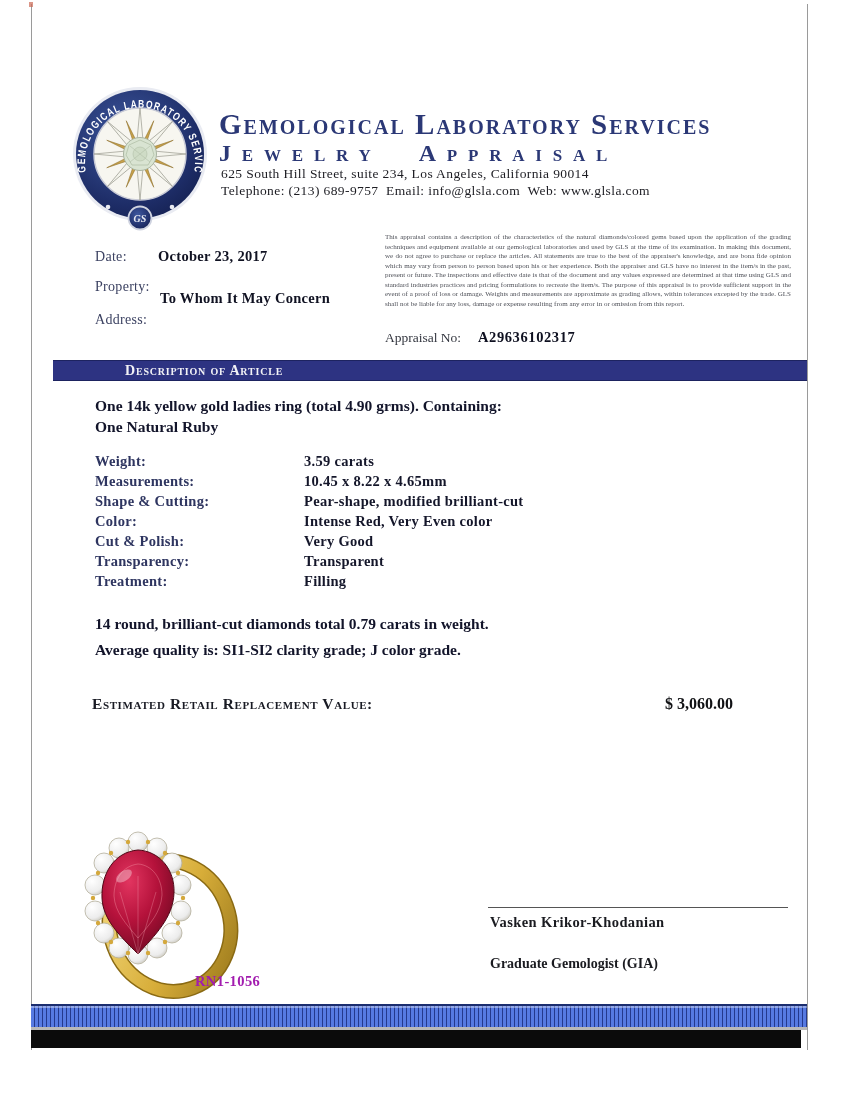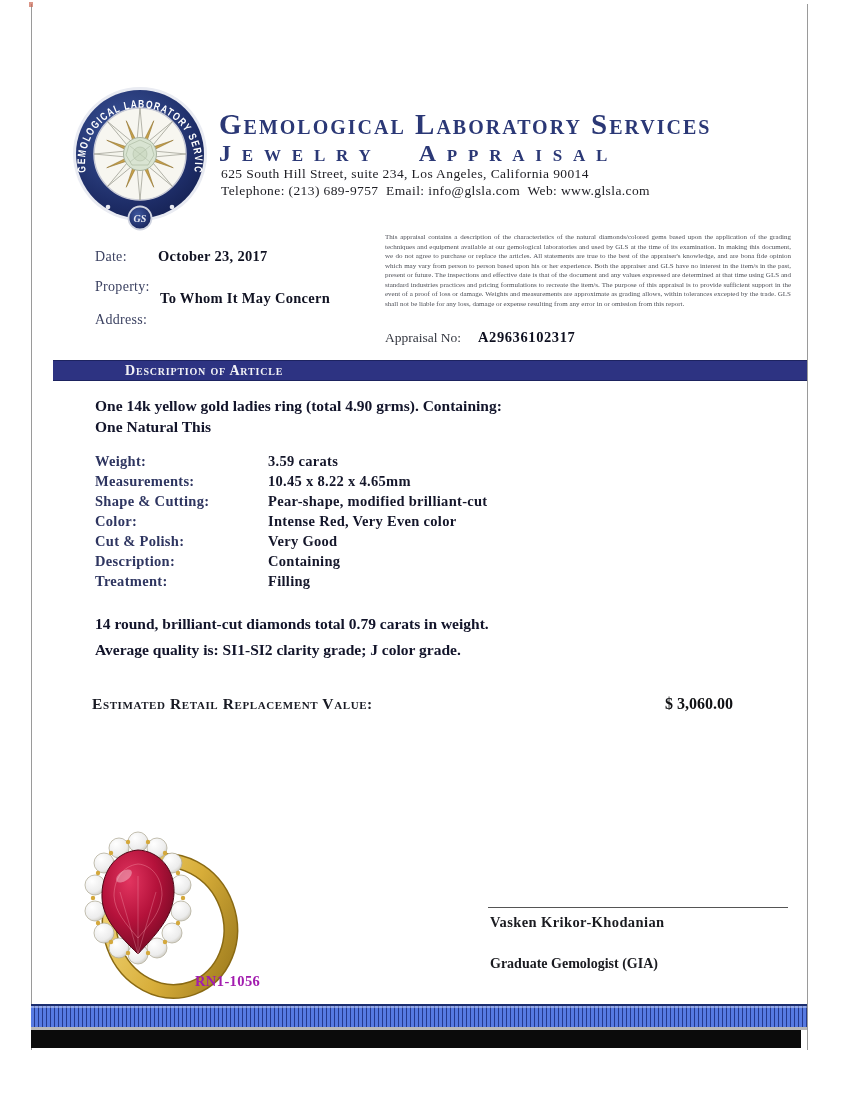--- a/index.html
+++ b/index.html
@@ -31,21 +31,21 @@
 
   
   .desc-bar{position:absolute;left:53px;top:360px;width:754px;height:19px;background:#2d3382;
             border-top:1px solid #1d2360;border-bottom:1px solid #1d2360;}
   .desc-bar span{display:block;padding-left:72px;font-variant:small-caps;font-weight:700;
                  font-size:14px;line-height:19px;color:#f2f2f6;letter-spacing:.8px;}
 
   .intro{position:absolute;left:95px;top:395px;font-size:15.5px;font-weight:700;line-height:21px;color:#12142a;}
 
   .specs{position:absolute;left:95px;top:453px;}
-  .spec-row{display:flex;height:20px;}
+  .spec-row{display:flex;height:20px;gap:36px;}
   .spec-label{width:173px;font-size:14.5px;font-weight:700;color:#2e3560;letter-spacing:.3px;}
   .spec-value{font-size:14.5px;font-weight:700;color:#14162a;letter-spacing:.3px;}
 
   .diamonds{position:absolute;left:95px;top:611px;font-size:15.5px;font-weight:700;line-height:26px;color:#12142a;}
 
   .errv{position:absolute;left:92px;top:695px;width:641px;}
   .errv-label{float:left;font-variant:small-caps;font-weight:700;font-size:15.5px;letter-spacing:.6px;color:#191b24;}
   .errv-value{float:right;font-weight:700;font-size:16px;color:#101114;}
 
   
@@ -134,21 +134,21 @@
   <div class="disclaimer">This appraisal contains a description of the characteristics of the natural diamonds/colored gems based upon the application of the grading techniques and equipment available at our gemological laboratories and used by GLS at the time of its examination. In making this document, we do not agree to purchase or replace the articles. All statements are true to the best of the appraiser's knowledge, and are bona fide opinion which may vary from person to person based upon his or her experience. Both the appraiser and GLS have no interest in the item/s in the past, present or future. The inspections and effective date is that of the document and any values expressed are determined at that time using GLS and standard industries practices and pricing formulations to recreate the item/s. The purpose of this appraisal is to provide sufficient support in the event of a proof of loss or damage. Weights and measurements are approximate as grading allows, within tolerances excepted by the trade. GLS shall not be liable for any loss, damage or expense resulting from any error in or omission from this report.</div>
   <div class="appr-label">Appraisal No:</div>
   <div class="appr-value">A29636102317</div>
 
   <div class="desc-bar">
     <span>Description of Article</span>
   </div>
 
   <div class="intro">
     <div>One 14k yellow gold ladies ring (total 4.90 grms). Containing:</div>
-    <div>One Natural This</div>
+    <div>One Natural Ruby</div>
   </div>
 
   <div class="specs">
     <div class="spec-row">
       <div class="spec-label">Weight:</div>
       <div class="spec-value">3.59 carats</div>
     </div>
     <div class="spec-row">
       <div class="spec-label">Measurements:</div>
       <div class="spec-value">10.45 x 8.22 x 4.65mm</div>
@@ -159,22 +159,22 @@
     </div>
     <div class="spec-row">
       <div class="spec-label">Color:</div>
       <div class="spec-value">Intense Red, Very Even color</div>
     </div>
     <div class="spec-row">
       <div class="spec-label">Cut &amp; Polish:</div>
       <div class="spec-value">Very Good</div>
     </div>
     <div class="spec-row">
-      <div class="spec-label">Description:</div>
-      <div class="spec-value">Containing</div>
+      <div class="spec-label">Transparency:</div>
+      <div class="spec-value">Transparent</div>
     </div>
     <div class="spec-row">
       <div class="spec-label">Treatment:</div>
       <div class="spec-value">Filling</div>
     </div>
   </div>
 
   <div class="diamonds">
     <div>14 round, brilliant-cut diamonds total 0.79 carats in weight.</div>
     <div>Average quality is: SI1-SI2 clarity grade; J color grade.</div>

